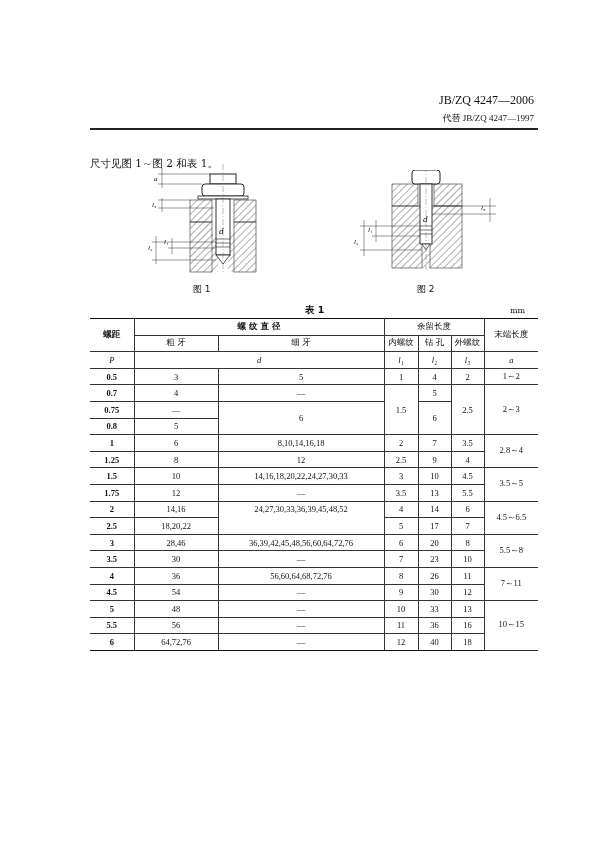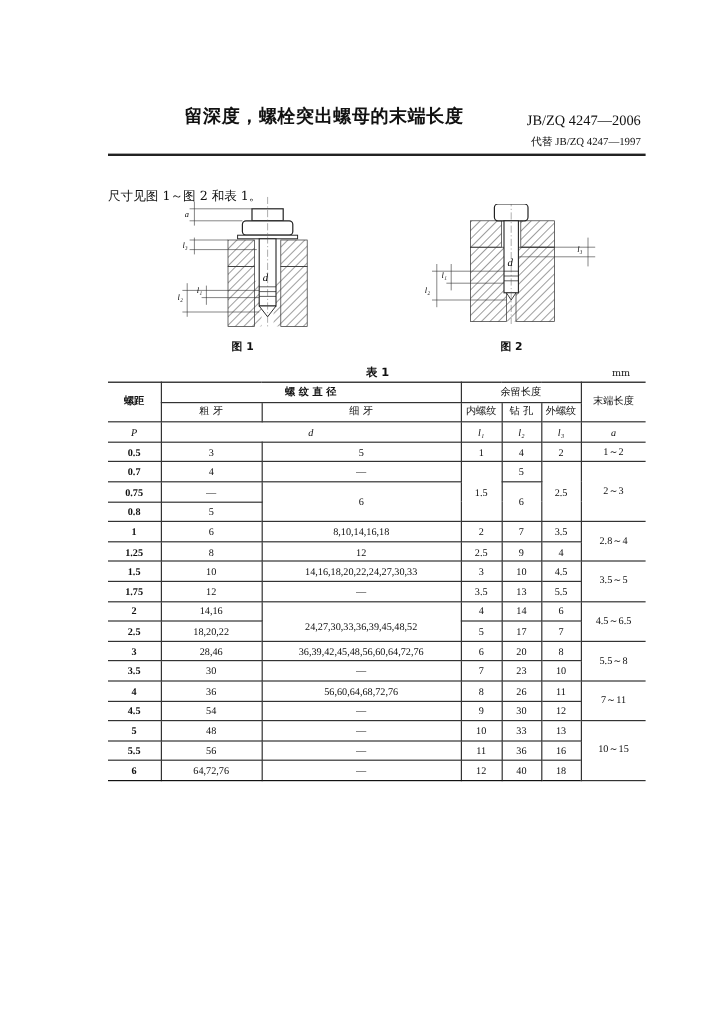--- a/index.html
+++ b/index.html
@@ -9,41 +9,40 @@
   .title-line1 { font-size: 15px; font-weight: bold; letter-spacing: 0.5px; white-space: nowrap; }
   .title-line2 { font-size: 15px; font-weight: bold; letter-spacing: 0.5px; margin-top: 2px; white-space: nowrap; }
   .std-block { position: absolute; left: 432px; top: 93px; text-align: right; width: 102px; }
   .std-code { font-family: "Liberation Serif", serif; font-size: 12px; white-space: nowrap; }
   .std-replace { font-family: "Liberation Serif", serif; font-size: 9px; margin-top: 4px; white-space: nowrap; }
   .head-rule { position: absolute; left: 90px; top: 128px; width: 448px; height: 1.5px; background: #222; }
   .intro { position: absolute; left: 90px; top: 141px; font-size: 10.5px; margin-top: 16px; }
   .fig { position: absolute; }
   .fig1 { left: 148px; top: 164px; width: 130px; height: 110px; }
   .fig2 { left: 350px; top: 170px; width: 150px; height: 100px; }
-  .fig-cap { position: absolute; font-size: 9px; font-weight: bold; font-family: "DejaVu Sans", sans-serif; }
+  .fig-cap { position: absolute; font-size: 9px; font-weight: normal; font-family: "DejaVu Sans", sans-serif; }
   .cap1 { left: 193px; top: 283px; }
   .cap2 { left: 417px; top: 283px; }
   .tbl-title { position: absolute; left: 305px; top: 304px; font-size: 9.5px; font-weight: bold; font-family: "DejaVu Sans", sans-serif; }
   .tbl-unit { position: absolute; left: 510px; top: 306px; font-size: 8px; }
   table { position: absolute; left: 90px; top: 318px; width: 448px; border-collapse: collapse;
           font-size: 8.5px; font-family: "Liberation Serif", serif; }
   td, th { border: 1px solid #333; text-align: center; padding: 0; height: 15.6px; font-weight: normal; }
   table tr:first-child th { border-top: 1.5px solid #111; }
   table tr:last-child td { border-bottom: 1.5px solid #111; }
   td:first-child, th:first-child { border-left: none; }
   td:last-child, th:last-child { border-right: none; }
   .cn { font-family: "DejaVu Sans", sans-serif; font-size: 8.5px; }
   .it { font-style: italic; }
   .b { font-weight: bold; }
 </style>
 </head>
 <body>
 
 <div class="title-block">
-  <div class="title-line2">留深度，螺栓突出螺母的末端长度</div>
 </div>
 <div class="std-block">
   <div class="std-code">JB/ZQ 4247—2006</div>
   <div class="std-replace">代替 JB/ZQ 4247—1997</div>
 </div>
 <div class="head-rule"></div>
 
 <div class="intro">尺寸见图 1～图 2 和表 1。</div>
 
 <div class="fig fig1">
@@ -232,21 +231,21 @@
     <td>12</td>
     <td>—</td>
     <td>3.5</td>
     <td>13</td>
     <td>5.5</td>
   </tr>
 
   <tr>
     <td class="b">2</td>
     <td>14,16</td>
-    <td rowspan="2" style="vertical-align:top;padding-top:15px">24,27,30,33,36,39,45,48,52</td>
+    <td rowspan="2" style="vertical-align:top;padding-top:2px">24,27,30,33,36,39,45,48,52</td>
     <td>4</td>
     <td>14</td>
     <td>6</td>
     <td rowspan="2">4.5～6.5</td>
   </tr>
 
   <tr>
     <td class="b">2.5</td>
     <td>18,20,22</td>
     <td>5</td>

